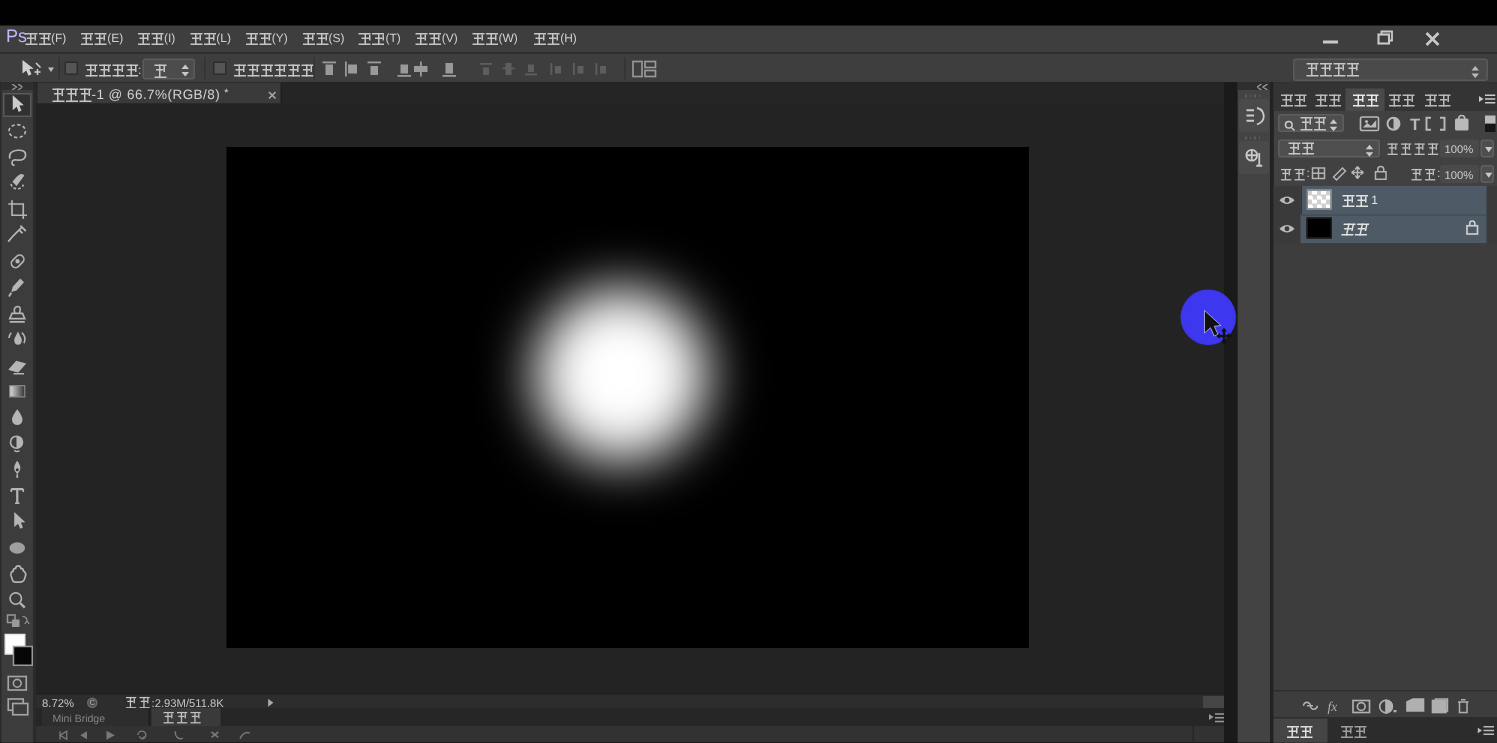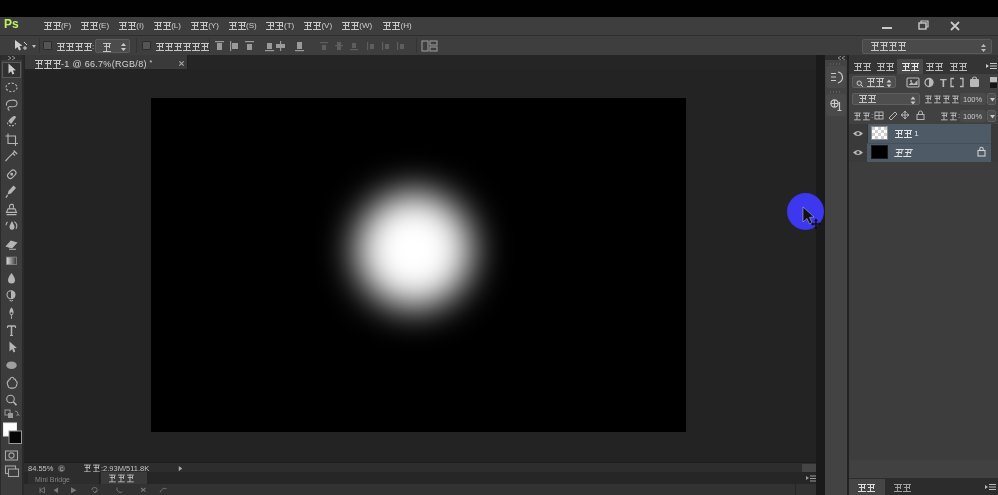--- a/index.html
+++ b/index.html
@@ -13,22 +13,22 @@
        linear-gradient(var(--g,#c6c6c6) 0 0) 50% 100%/8px 1px no-repeat,
        linear-gradient(var(--g,#c6c6c6) 0 0) 46% 50%/1px 8.5px no-repeat,
        linear-gradient(var(--g,#c6c6c6) 0 0) 92% 28%/1px 4px no-repeat;}
   .sm{transform:scale(.85);transform-origin:left center}
 </style></head>
 <body>
 
 <div class="abs" style="left:0;top:0;width:998px;height:17px;background:#010101"></div>
 
 <div class="abs" id="menubar" style="left:0;top:17px;width:998px;height:18px;background:#3e3e3e">
-  <div class="abs" style="left:4px;top:2px;font-size:12px;font-weight:bold;color:#bef264;letter-spacing:0px">Ps</div>
-  <div class="abs" style="left:43px;top:4px;font-size:8px;color:#cfcfcf;white-space:nowrap">
+  <div class="abs" style="left:4px;top:2px;font-size:12px;font-weight:normal;color:#c4b5fd;letter-spacing:0px">Ps</div>
+  <div class="abs" style="left:16px;top:4px;font-size:8px;color:#cfcfcf;white-space:nowrap">
     <span style="margin-right:7px"><i class="c"></i><i class="c"></i>(F)</span>
     <span style="margin-right:7px"><i class="c"></i><i class="c"></i>(E)</span>
     <span style="margin-right:7px"><i class="c"></i><i class="c"></i>(I)</span>
     <span style="margin-right:7px"><i class="c"></i><i class="c"></i>(L)</span>
     <span style="margin-right:7px"><i class="c"></i><i class="c"></i>(Y)</span>
     <span style="margin-right:7px"><i class="c"></i><i class="c"></i>(S)</span>
     <span style="margin-right:7px"><i class="c"></i><i class="c"></i>(T)</span>
     <span style="margin-right:7px"><i class="c"></i><i class="c"></i>(V)</span>
     <span style="margin-right:8px"><i class="c"></i><i class="c"></i>(W)</span>
     <span><i class="c"></i><i class="c"></i>(H)</span>
@@ -225,21 +225,21 @@
       </svg>
   </div>
 
   <div class="abs" style="left:0;top:14px;width:792px;height:393px;background:#232323"></div>
 
   <div class="abs" style="left:127px;top:43px;width:535px;height:334px;background:#000;overflow:hidden">
     <div class="abs" style="left:205px;top:94px;width:116px;height:116px;border-radius:50%;background:#fff;filter:blur(18px)"></div>
   </div>
 
   <div class="abs" style="left:0;top:407px;width:792px;height:10px;background:#2d2d2d;border-top:1px solid #1f1f1f">
-    <div class="abs" style="left:4px;top:0.5px;font-size:7.5px;color:#c4c4c4">84.55%</div>
+    <div class="abs" style="left:4px;top:0.5px;font-size:7.5px;color:#c4c4c4">8.72%</div>
     <div class="abs" style="left:34px;top:1.5px;width:7px;height:7px;border-radius:50%;background:#4a4a4a;border:1px solid #6a6a6a;font-size:5px;color:#bbb;text-align:center;line-height:7px">C</div>
     <div class="abs" style="left:59px;top:0.5px;font-size:7.5px;color:#c4c4c4;white-space:nowrap"><i class="c sm"></i><i class="c sm"></i>:2.93M/511.8K</div>
     <svg class="abs" style="left:153px;top:2px" width="7" height="7" viewBox="0 0 8 8">
         <path d="M2 1 l4 3 -4 3z" fill="#a9a9a9"></path>
       </svg>
     <div class="abs" style="left:778px;top:1px;width:14px;height:8px;background:#454545"></div>
   </div>
 </div>
 
 <div class="abs" id="tltabs" style="left:24px;top:472px;width:792px;height:12px;background:#262626">
@@ -396,20 +396,37 @@
     <div class="abs" style="left:22px;top:21px;width:17px;height:14px;border:1px solid #1c1c1c;background:#000"></div>
     <div class="abs" style="left:45px;top:24px;white-space:nowrap;--g:#e2e2e2;transform:skewX(-12deg)"><i class="c"></i><i class="c"></i></div>
     <svg class="abs" style="left:128px;top:22px" width="9" height="11" viewBox="0 0 9 11">
         <rect x="1" y="4.5" width="7" height="5.5" fill="none" stroke="#cfcfcf" stroke-width="1.1"></rect>
         <path d="M2.8 4.5 v-1.5 a1.7 1.7 0 0 1 3.4 0 v1.5" fill="none" stroke="#cfcfcf" stroke-width="1.1"></path>
       </svg>
   </div>
 
   <div class="abs" style="left:0;top:107px;width:149px;height:298px;background:#3d3d3d"></div>
 
+  <div class="abs" style="left:0;top:405px;width:149px;height:18px;background:#3d3d3d;border-top:1px solid #2e2e2e">
+    <svg class="abs" style="left:18px;top:4px" width="120" height="11" viewBox="0 0 120 11">
+      <g stroke="#b0b0b0" fill="none" stroke-width="1.1">
+        <path d="M2 5.5 a2.3 2.3 0 0 1 4.6 0 M6.6 5.5 a2.3 2.3 0 0 0 4.6 0 M4.3 5.5 h4"></path>
+        <text x="18" y="9" font-size="9" font-style="italic" fill="#b0b0b0" stroke="none" font-family="Liberation Serif">fx</text>
+        <rect x="35" y="2" width="11" height="8"></rect>
+          <circle cx="40.5" cy="6" r="2.6"></circle>
+        <circle cx="57" cy="6" r="4.2"></circle>
+          <path d="M57 1.8 a4.2 4.2 0 0 1 0 8.4z" fill="#b0b0b0"></path>
+          <path d="M62 9 l2 0" stroke-width="1.5"></path>
+        <path d="M71 3 l4-2 7 0 0 8 -11 0z" fill="#b0b0b0"></path>
+        <rect x="88" y="2" width="9" height="8" fill="#b0b0b0"></rect>
+          <path d="M90 2 v-1 h8 v8 h-1" stroke-width="1"></path>
+        <path d="M105 3 h7 M106 3 v7 h5 v-7 M107 1.5 h3" stroke-width="1"></path>
+      </g>
+    </svg>
+  </div>
 
   <div class="abs" style="left:0;top:423px;width:149px;height:17px;background:#2c2c2c">
     <div class="abs" style="left:0;top:1px;width:36px;height:16px;background:#454545">
       <div class="abs" style="left:8px;top:4px;white-space:nowrap;--g:#dedede"><i class="c"></i><i class="c"></i></div>
     </div>
     <div class="abs" style="left:44px;top:5px;white-space:nowrap;--g:#9f9f9f"><i class="c"></i><i class="c"></i></div>
     <svg class="abs" style="left:136px;top:5px" width="11" height="8" viewBox="0 0 11 8">
         <path d="M0 2 l3 2 -3 2z" fill="#b9b9b9"></path>
         <path d="M4 1.5 h7 M4 4 h7 M4 6.5 h7" stroke="#b9b9b9" stroke-width="1.1"></path>
       </svg>

